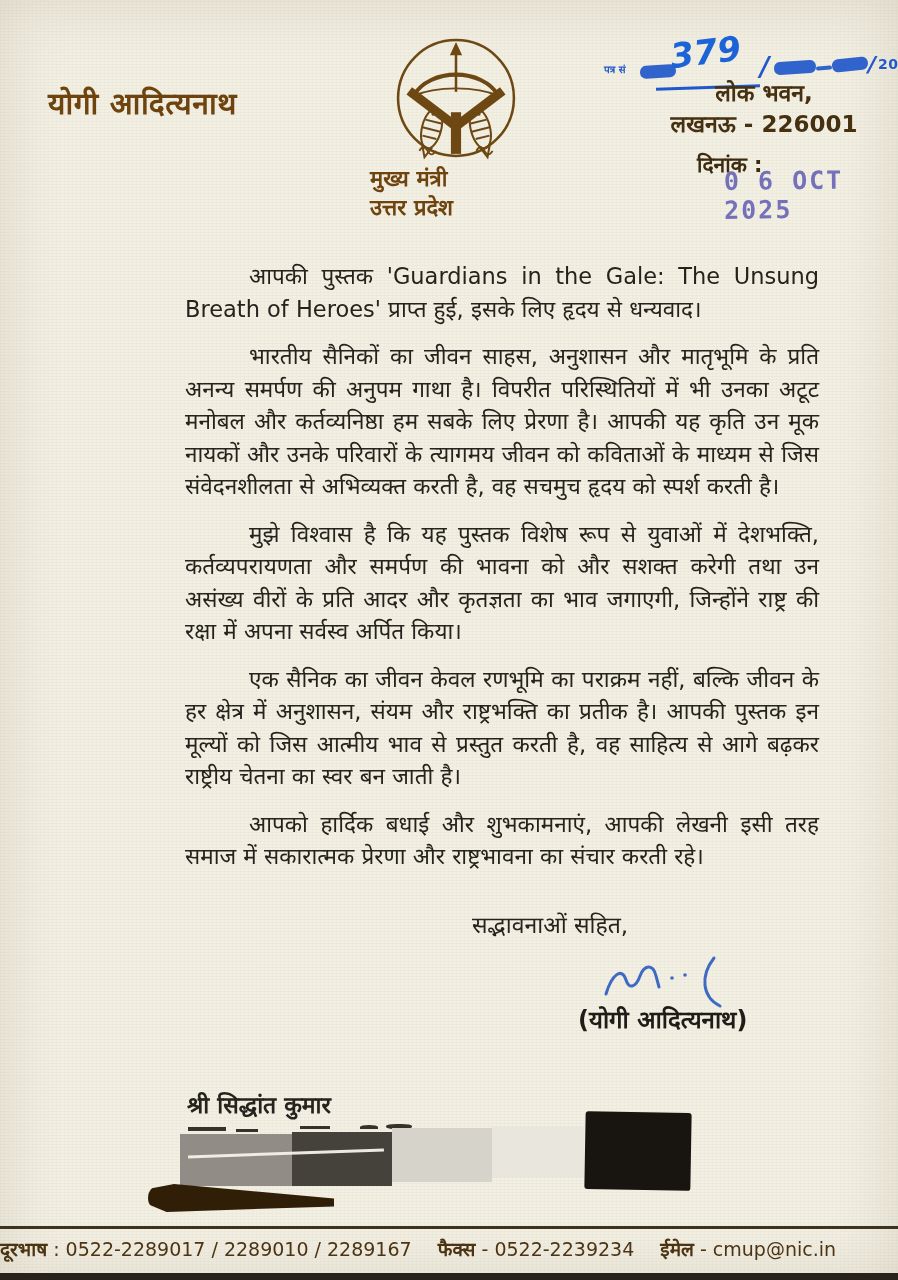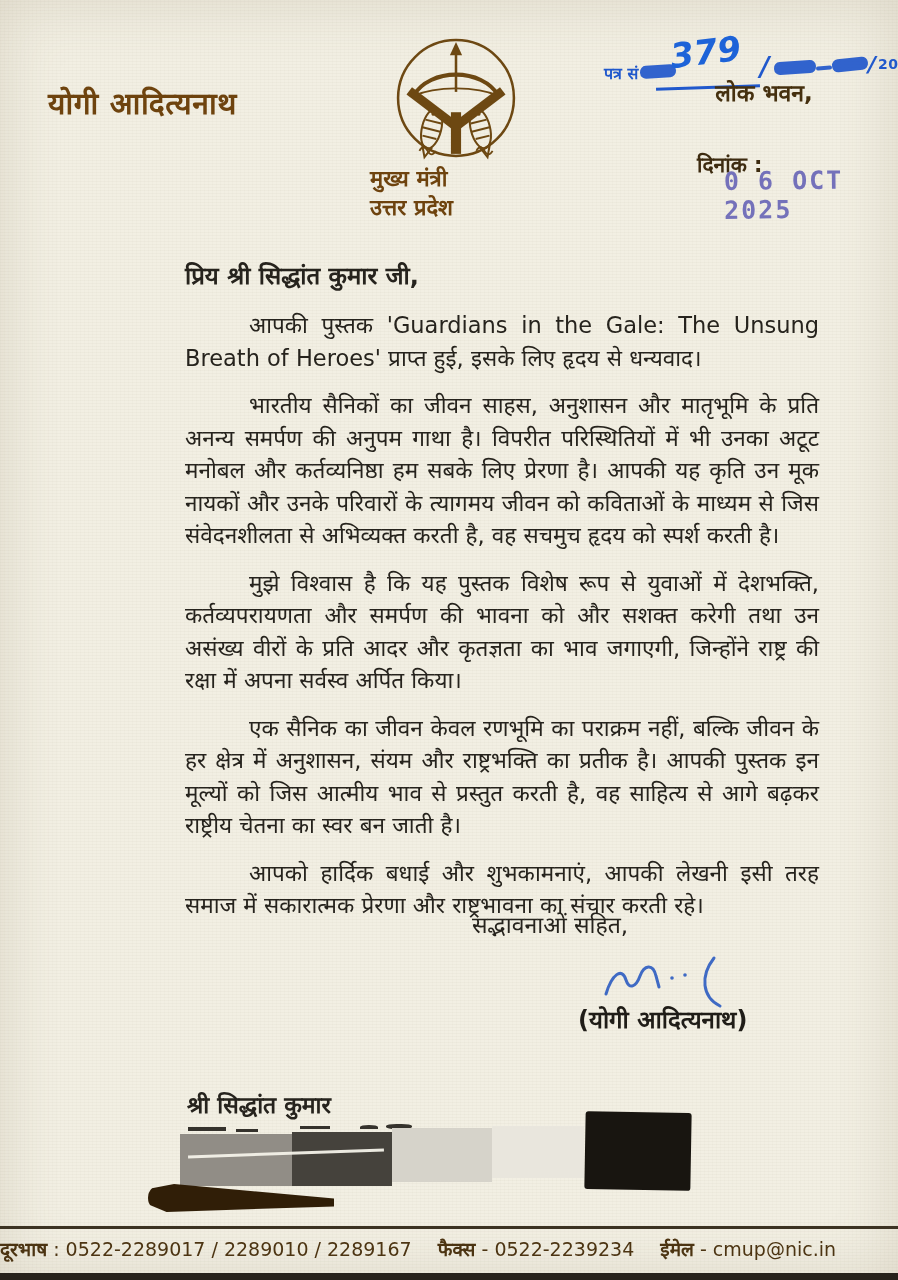--- a/index.html
+++ b/index.html
@@ -13,21 +13,21 @@
     box-shadow:inset 0 0 60px rgba(120,105,70,.18);
   }
   .abs{position:absolute;}
   
   .sender-name{left:48px;top:82px;font-size:30px;font-weight:bold;color:#6e430e;letter-spacing:.5px;}
   .emblem{left:393px;top:34px;width:126px;height:128px;}
   .cm-title{left:370px;top:164px;width:172px;text-align:left;color:#6e430e;
             font-size:22px;font-weight:600;line-height:29px;}
   
   .ref-line{left:604px;top:40px;width:292px;height:50px;color:#2058cc;}
-  .ref-label{position:absolute;left:0;top:22px;font-size:16px;font-weight:bold;}
+  .ref-label{position:absolute;left:0;top:22px;font-size:10px;font-weight:bold;}
   .scribble{position:absolute;background:#2157cb;border-radius:6px;opacity:.92;}
   .blob1{left:36px;top:25px;width:36px;height:13px;transform:rotate(-4deg);}
   .blob2{left:170px;top:21px;width:42px;height:13px;transform:rotate(-4deg);}
   .blob3{left:228px;top:18px;width:36px;height:13px;transform:rotate(-6deg);}
   .ref-dash{left:212px;top:26px;width:16px;height:4px;transform:rotate(-4deg);}
   .ref-underline{position:absolute;left:52px;top:46px;width:104px;border-bottom:3px solid #2058cc;transform:rotate(-2deg);}
   .ref-number{position:absolute;left:66px;top:-8px;font-size:34px;font-style:italic;font-weight:bold;
               color:#1d63d8;transform:rotate(-7deg);}
   .ref-slash1{position:absolute;left:156px;top:12px;font-size:26px;font-style:italic;font-weight:bold;}
   .ref-slash2{position:absolute;left:264px;top:12px;font-size:22px;font-style:italic;font-weight:bold;}
@@ -118,27 +118,27 @@
     <span class="ref-slash1">/</span>
     <span class="scribble blob2"></span>
     <span class="scribble ref-dash"></span>
     <span class="scribble blob3"></span>
     <span class="ref-slash2">/</span>
     <span class="ref-year">2025</span>
   </div>
 
   <div class="abs office-address">
     <div>लोक भवन,</div>
+    <div>लखनऊ - 226001</div>
   </div>
 
   <div class="abs date-label">दिनांक :</div>
   <div class="abs date-stamp">0 6 OCT 2025</div>
 
   <div class="abs body-block">
-    <div class="salutation">प्रिय श्री सिद्धांत कुमार जी,</div>
     <p>आपकी पुस्तक 'Guardians in the Gale: The Unsung Breath of Heroes' प्राप्त हुई, इसके लिए हृदय से धन्यवाद।</p>
     <p>भारतीय सैनिकों का जीवन साहस, अनुशासन और मातृभूमि के प्रति अनन्य समर्पण की अनुपम गाथा है। विपरीत परिस्थितियों में भी उनका अटूट मनोबल और कर्तव्यनिष्ठा हम सबके लिए प्रेरणा है। आपकी यह कृति उन मूक नायकों और उनके परिवारों के त्यागमय जीवन को कविताओं के माध्यम से जिस संवेदनशीलता से अभिव्यक्त करती है, वह सचमुच हृदय को स्पर्श करती है।</p>
     <p>मुझे विश्वास है कि यह पुस्तक विशेष रूप से युवाओं में देशभक्ति, कर्तव्यपरायणता और समर्पण की भावना को और सशक्त करेगी तथा उन असंख्य वीरों के प्रति आदर और कृतज्ञता का भाव जगाएगी, जिन्होंने राष्ट्र की रक्षा में अपना सर्वस्व अर्पित किया।</p>
     <p>एक सैनिक का जीवन केवल रणभूमि का पराक्रम नहीं, बल्कि जीवन के हर क्षेत्र में अनुशासन, संयम और राष्ट्रभक्ति का प्रतीक है। आपकी पुस्तक इन मूल्यों को जिस आत्मीय भाव से प्रस्तुत करती है, वह साहित्य से आगे बढ़कर राष्ट्रीय चेतना का स्वर बन जाती है।</p>
     <p>आपको हार्दिक बधाई और शुभकामनाएं, आपकी लेखनी इसी तरह समाज में सकारात्मक प्रेरणा और राष्ट्रभावना का संचार करती रहे।</p>
   </div>
 
   <div class="abs closing">सद्भावनाओं सहित,</div>
 
   <svg class="abs signature" viewBox="0 0 156 62">

